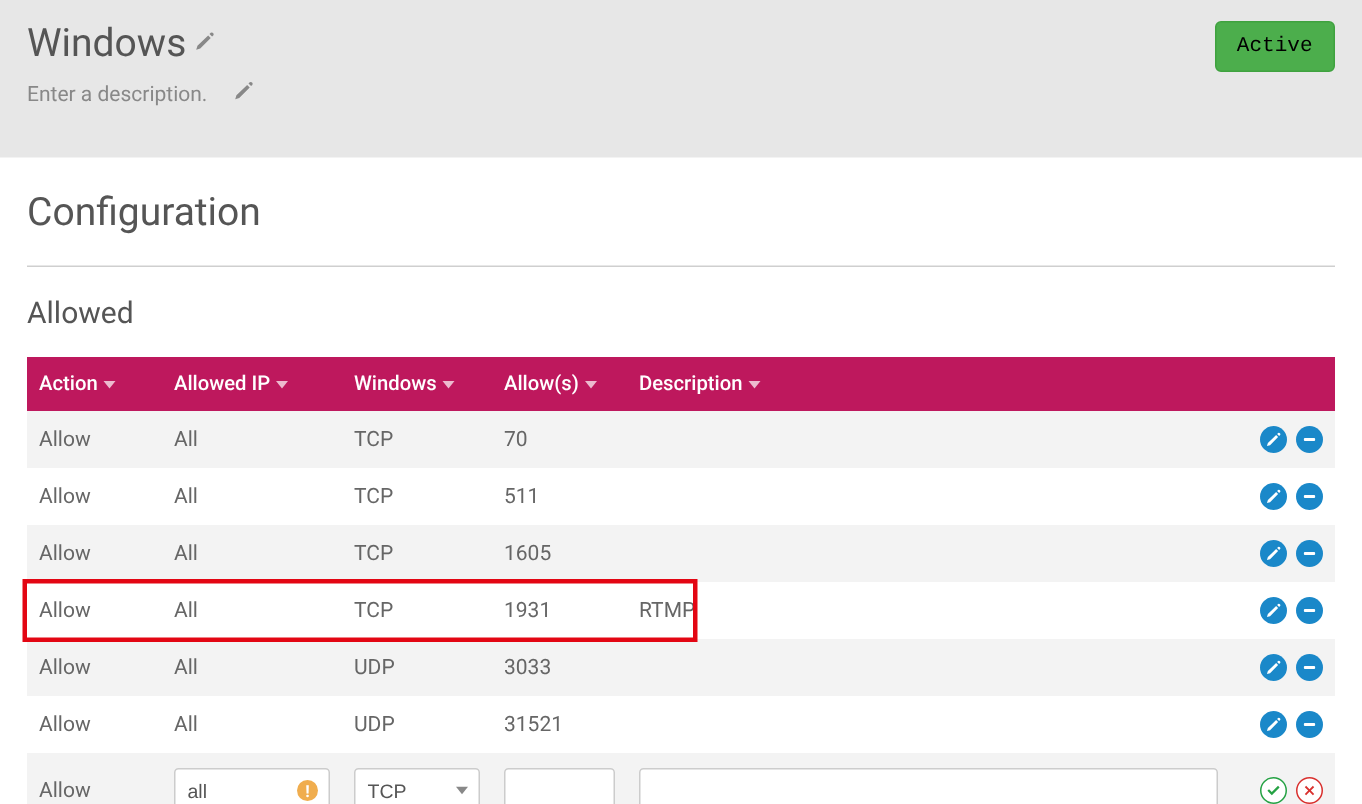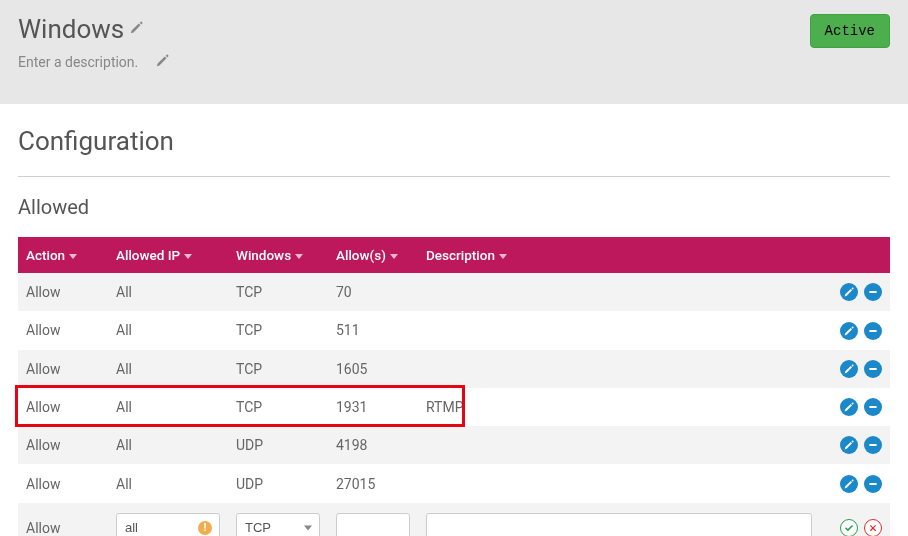--- a/index.html
+++ b/index.html
@@ -258,37 +258,37 @@
               </span><span class="icon-btn icon-remove">
                 <svg viewBox="0 0 16 16">
                   <rect x="2" y="6.5" width="12" height="3" rx="1"></rect>
                 </svg>
               </span></td>
           </tr>
           <tr>
             <td>Allow</td>
             <td>All</td>
             <td>UDP</td>
-            <td>4198</td>
+            <td>3033</td>
             <td></td>
             <td class="ops-cell"><span class="icon-btn icon-edit">
                 <svg viewBox="0 0 16 16">
                   <path d="M12.9 1.1a1.5 1.5 0 0 1 2.1 2.1l-1 1-2.1-2.1 1-1zM10.8 3.2l2.1 2.1L4.3 14 1 15l1-3.3 8.8-8.5z"></path>
                 </svg>
               </span><span class="icon-btn icon-remove">
                 <svg viewBox="0 0 16 16">
                   <rect x="2" y="6.5" width="12" height="3" rx="1"></rect>
                 </svg>
               </span></td>
           </tr>
           <tr>
             <td>Allow</td>
             <td>All</td>
             <td>UDP</td>
-            <td>27015</td>
+            <td>31521</td>
             <td></td>
             <td class="ops-cell"><span class="icon-btn icon-edit">
                 <svg viewBox="0 0 16 16">
                   <path d="M12.9 1.1a1.5 1.5 0 0 1 2.1 2.1l-1 1-2.1-2.1 1-1zM10.8 3.2l2.1 2.1L4.3 14 1 15l1-3.3 8.8-8.5z"></path>
                 </svg>
               </span><span class="icon-btn icon-remove">
                 <svg viewBox="0 0 16 16">
                   <rect x="2" y="6.5" width="12" height="3" rx="1"></rect>
                 </svg>
               </span></td>

